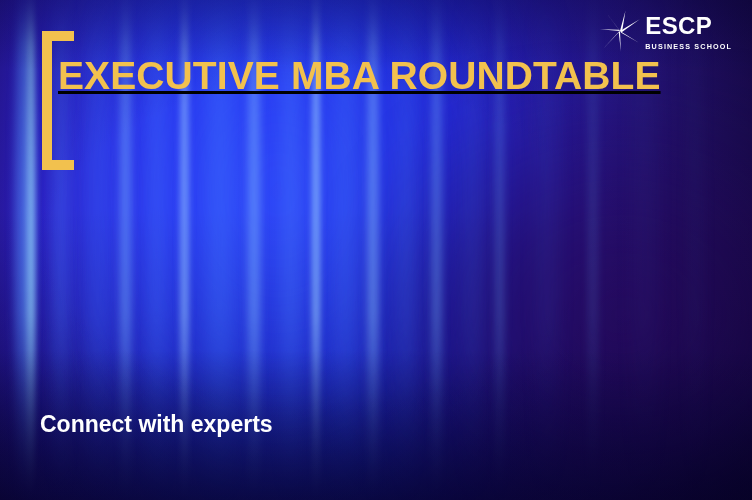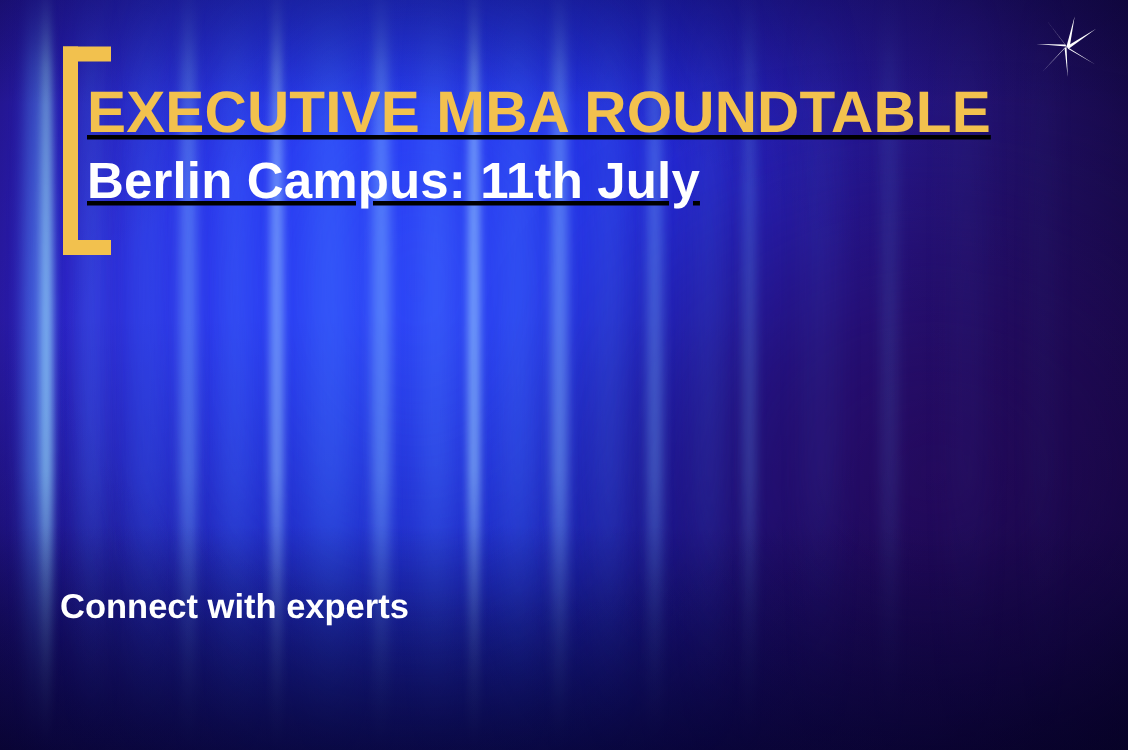--- a/index.html
+++ b/index.html
@@ -155,21 +155,21 @@
     line-height: 1.06;
     letter-spacing: 0.1px;
     color: #ffffff;
     white-space: nowrap;
   }
 
   
   .tagline-block {
     position: absolute;
     left: 40px;
-    bottom: 80px;
+    bottom: 60px;
   }
   .tagline-1 {
     margin: 0;
     font-family: "Liberation Sans", sans-serif;
     font-weight: 700;
     font-size: 23px;
     line-height: 1.3;
     color: #ffffff;
     white-space: nowrap;
   }
@@ -258,35 +258,38 @@
       <div class="streak" style="left: 92%; width: 1%; filter: blur(8px); background: linear-gradient(rgba(255, 255, 255, 0) 0%, rgba(80, 120, 210, 0.12) 12%, rgba(80, 120, 210, 0.12) 62%, rgba(255, 255, 255, 0) 97%);"></div>
     </div>
   <div class="bg-top-shade"></div>
   <div class="bg-bottom-shade"></div>
   <div class="bg-vignette"></div>
 
   <div class="bracket"></div>
 
   <div class="headline-block">
     <h1 class="title">EXECUTIVE MBA ROUNDTABLE</h1>
-    <h2 class="subtitle">Berlin Campus: 11th July</h2>
   </div>
 
   <div class="tagline-block">
     <p class="tagline-1">Connect with experts</p>
   </div>
 
   <div class="logo">
     <svg class="logo-star" viewBox="0 0 100 100" aria-hidden="true">
       <g fill="#ffffff">
 
         <polygon points="50,50 63,2 55,51"></polygon>
         <polygon points="50,50 97,22 54,53"></polygon>
         <polygon points="50,50 95,78 53,54"></polygon>
         <polygon points="50,50 52,99 47,53"></polygon>
         <polygon points="50,50 10,92 47,52"></polygon>
         <polygon points="50,50 2,46 48,47"></polygon>
         <polygon points="50,50 18,8 49,48"></polygon>
       </g>
     </svg>
+    <div class="logo-text">
+      <span class="logo-name">ESCP</span>
+      <span class="logo-sub">BUSINESS SCHOOL</span>
+    </div>
   </div>
 
 </div>
 
 </body></html>

